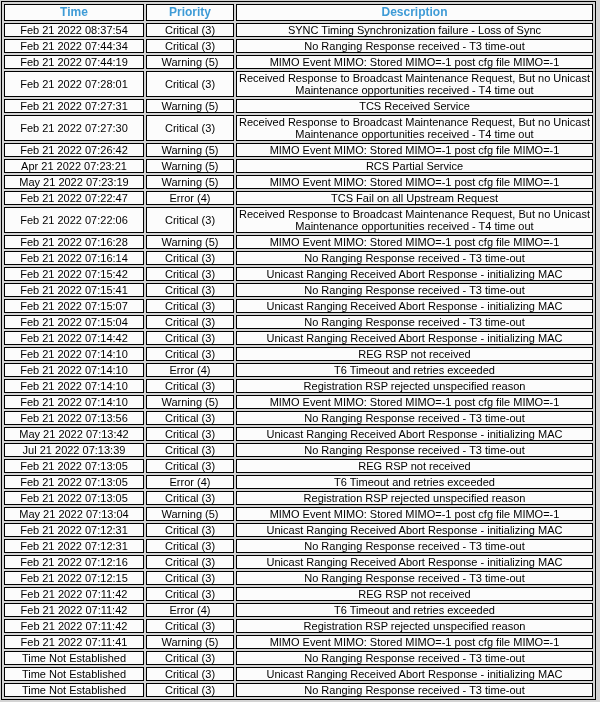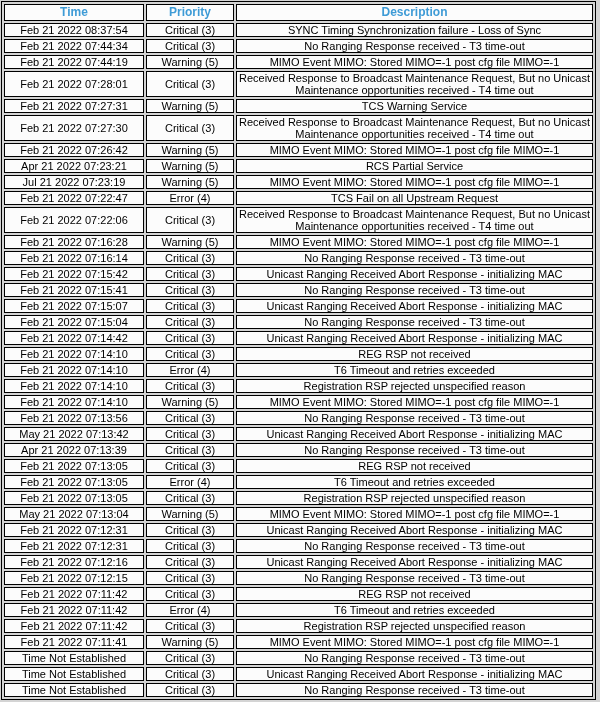--- a/index.html
+++ b/index.html
@@ -88,39 +88,39 @@
     <td class="description-cell">MIMO Event MIMO: Stored MIMO=-1 post cfg file MIMO=-1</td>
   </tr>
         <tr>
     <td class="time-cell">Feb 21 2022 07:28:01</td>
     <td class="priority-cell">Critical (3)</td>
     <td class="description-cell">Received Response to Broadcast Maintenance Request, But no Unicast Maintenance opportunities received - T4 time out</td>
   </tr>
         <tr>
     <td class="time-cell">Feb 21 2022 07:27:31</td>
     <td class="priority-cell">Warning (5)</td>
-    <td class="description-cell">TCS Warning Service</td>
+    <td class="description-cell">TCS Received Service</td>
   </tr>
         <tr>
     <td class="time-cell">Feb 21 2022 07:27:30</td>
     <td class="priority-cell">Critical (3)</td>
     <td class="description-cell">Received Response to Broadcast Maintenance Request, But no Unicast Maintenance opportunities received - T4 time out</td>
   </tr>
         <tr>
     <td class="time-cell">Feb 21 2022 07:26:42</td>
     <td class="priority-cell">Warning (5)</td>
     <td class="description-cell">MIMO Event MIMO: Stored MIMO=-1 post cfg file MIMO=-1</td>
   </tr>
         <tr>
     <td class="time-cell">Apr 21 2022 07:23:21</td>
     <td class="priority-cell">Warning (5)</td>
     <td class="description-cell">RCS Partial Service</td>
   </tr>
         <tr>
-    <td class="time-cell">Jul 21 2022 07:23:19</td>
+    <td class="time-cell">May 21 2022 07:23:19</td>
     <td class="priority-cell">Warning (5)</td>
     <td class="description-cell">MIMO Event MIMO: Stored MIMO=-1 post cfg file MIMO=-1</td>
   </tr>
         <tr>
     <td class="time-cell">Feb 21 2022 07:22:47</td>
     <td class="priority-cell">Error (4)</td>
     <td class="description-cell">TCS Fail on all Upstream Request</td>
   </tr>
         <tr>
     <td class="time-cell">Feb 21 2022 07:22:06</td>
@@ -186,21 +186,21 @@
     <td class="time-cell">Feb 21 2022 07:13:56</td>
     <td class="priority-cell">Critical (3)</td>
     <td class="description-cell">No Ranging Response received - T3 time-out</td>
   </tr>
         <tr>
     <td class="time-cell">May 21 2022 07:13:42</td>
     <td class="priority-cell">Critical (3)</td>
     <td class="description-cell">Unicast Ranging Received Abort Response - initializing MAC</td>
   </tr>
         <tr>
-    <td class="time-cell">Apr 21 2022 07:13:39</td>
+    <td class="time-cell">Jul 21 2022 07:13:39</td>
     <td class="priority-cell">Critical (3)</td>
     <td class="description-cell">No Ranging Response received - T3 time-out</td>
   </tr>
         <tr>
     <td class="time-cell">Feb 21 2022 07:13:05</td>
     <td class="priority-cell">Critical (3)</td>
     <td class="description-cell">REG RSP not received</td>
   </tr>
         <tr>
     <td class="time-cell">Feb 21 2022 07:13:05</td>

